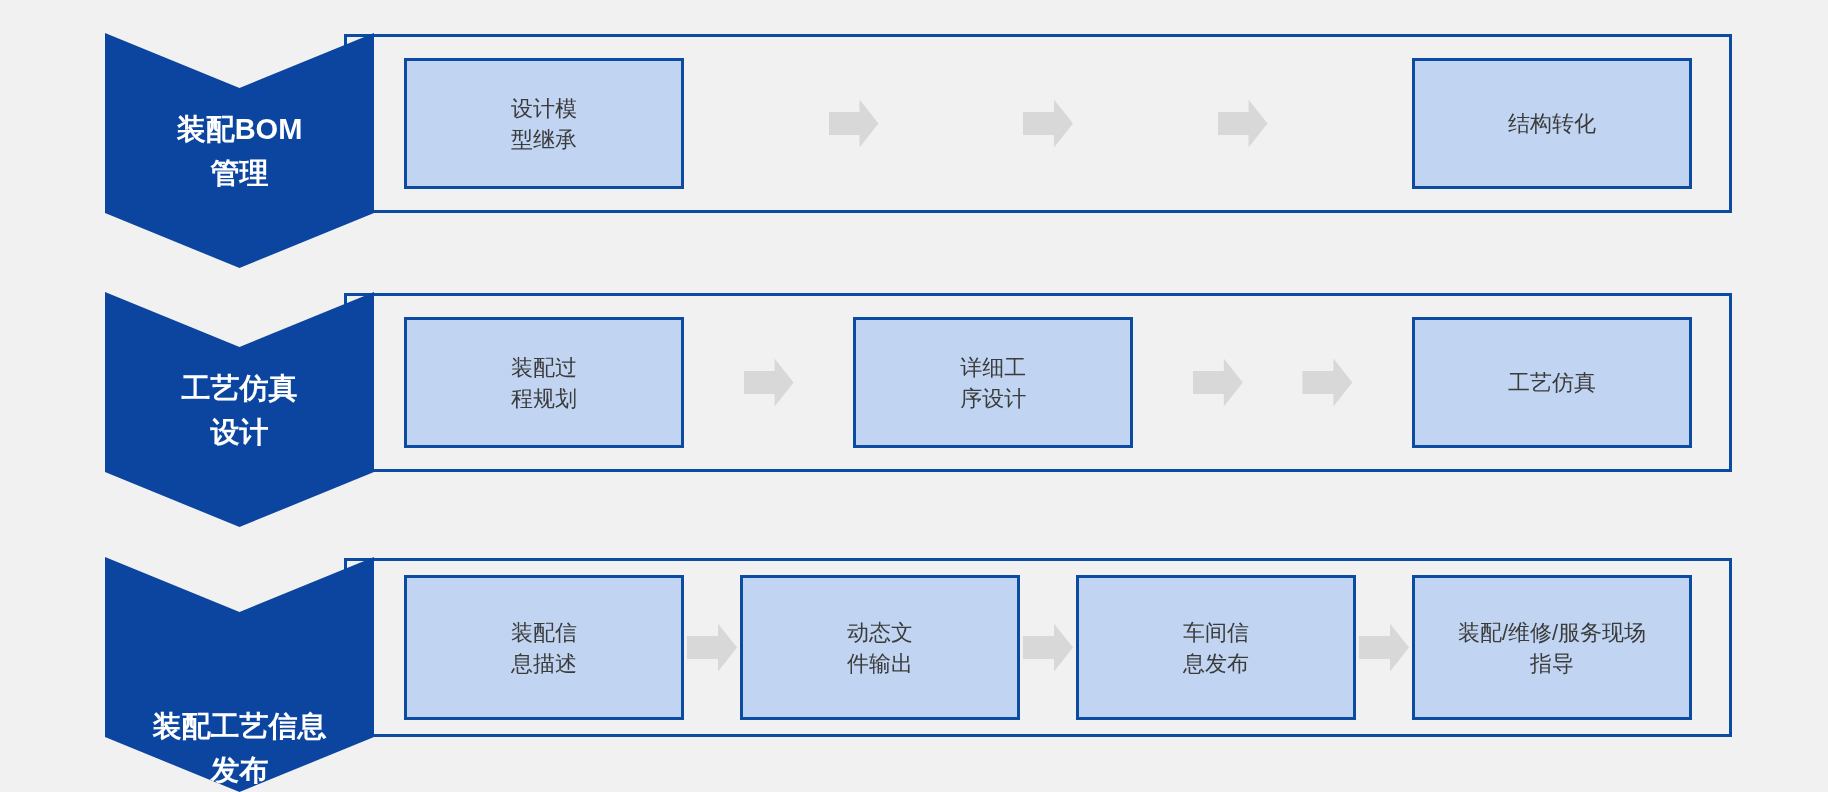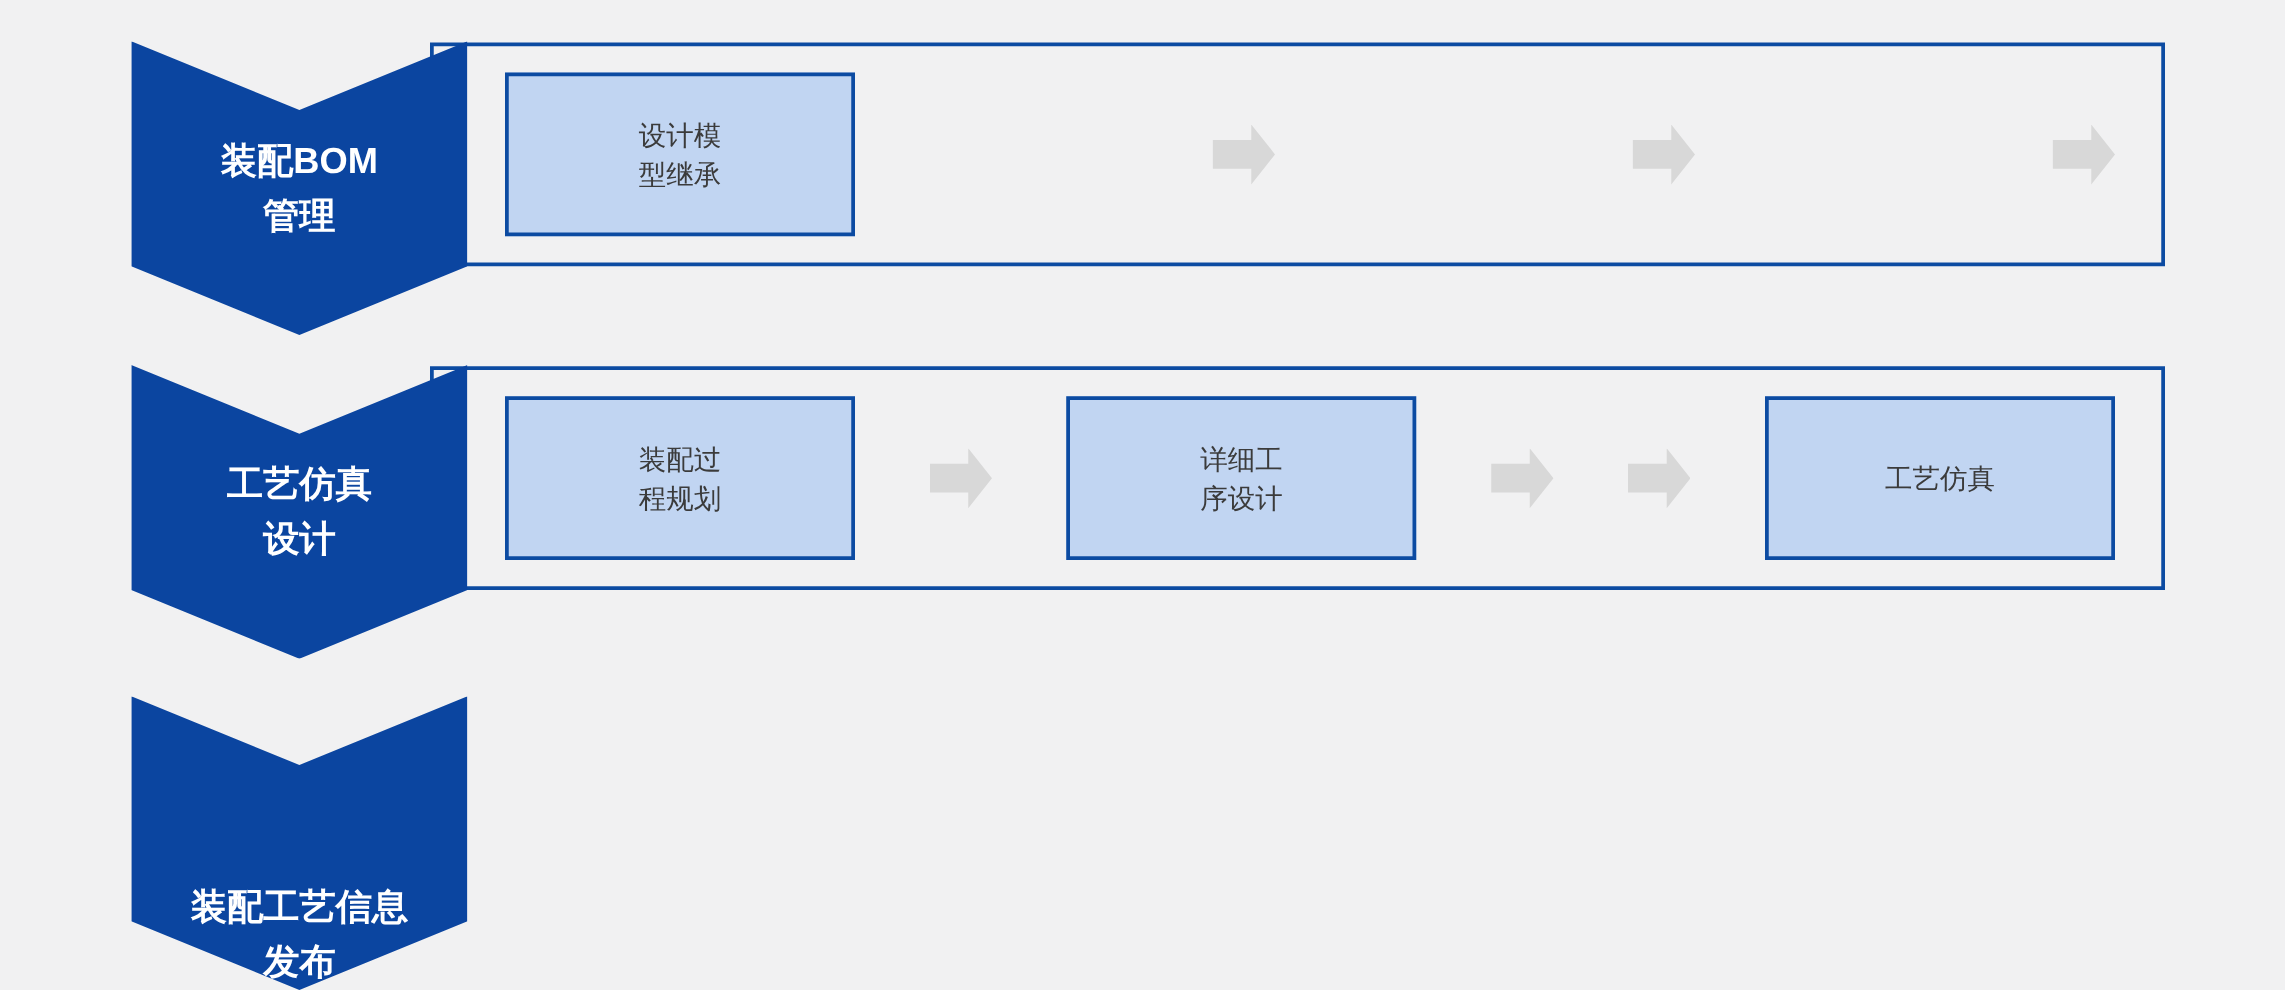--- a/index.html
+++ b/index.html
@@ -93,20 +93,23 @@
 
   <div class="row-band band-1">
     <div class="band-content">
       <div class="step-box">
         <span>设计模
 型继承</span>
       </div>
       <div class="flow-arrow"></div>
       <div class="flow-arrow"></div>
       <div class="flow-arrow"></div>
+      <div class="step-box">
+        <span>结构转化</span>
+      </div>
     </div>
   </div>
   <div class="stage-chevron chev-1">
     <span>装配BOM
 管理</span>
   </div>
 
   <div class="row-band band-2">
     <div class="band-content">
       <div class="step-box">
@@ -123,18 +126,41 @@
       <div class="step-box">
         <span>工艺仿真</span>
       </div>
     </div>
   </div>
   <div class="stage-chevron chev-2">
     <span>工艺仿真
 设计</span>
   </div>
 
+  <div class="row-band band-3">
+    <div class="band-content">
+      <div class="step-box">
+        <span>装配信
+息描述</span>
+      </div>
+      <div class="flow-arrow"></div>
+      <div class="step-box">
+        <span>动态文
+件输出</span>
+      </div>
+      <div class="flow-arrow"></div>
+      <div class="step-box">
+        <span>车间信
+息发布</span>
+      </div>
+      <div class="flow-arrow"></div>
+      <div class="step-box">
+        <span>装配/维修/服务现场
+指导</span>
+      </div>
+    </div>
+  </div>
   <div class="stage-chevron chev-3">
     <span>装配工艺信息
 发布</span>
   </div>
 
 </div>
 
 </body></html>

